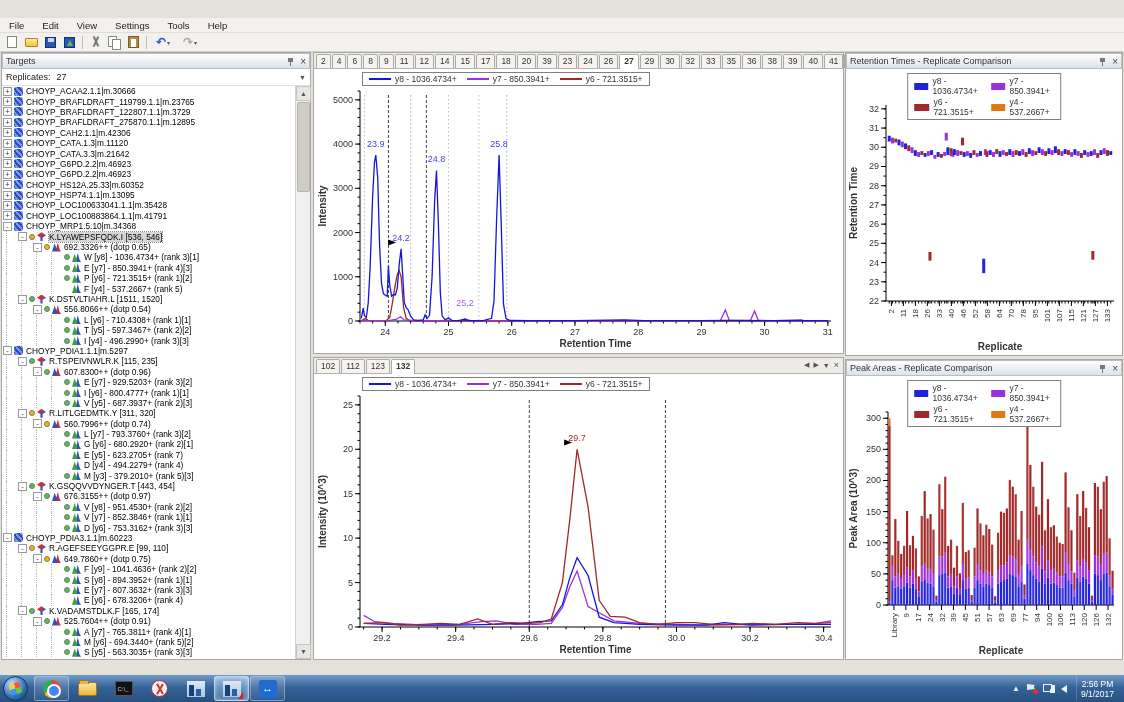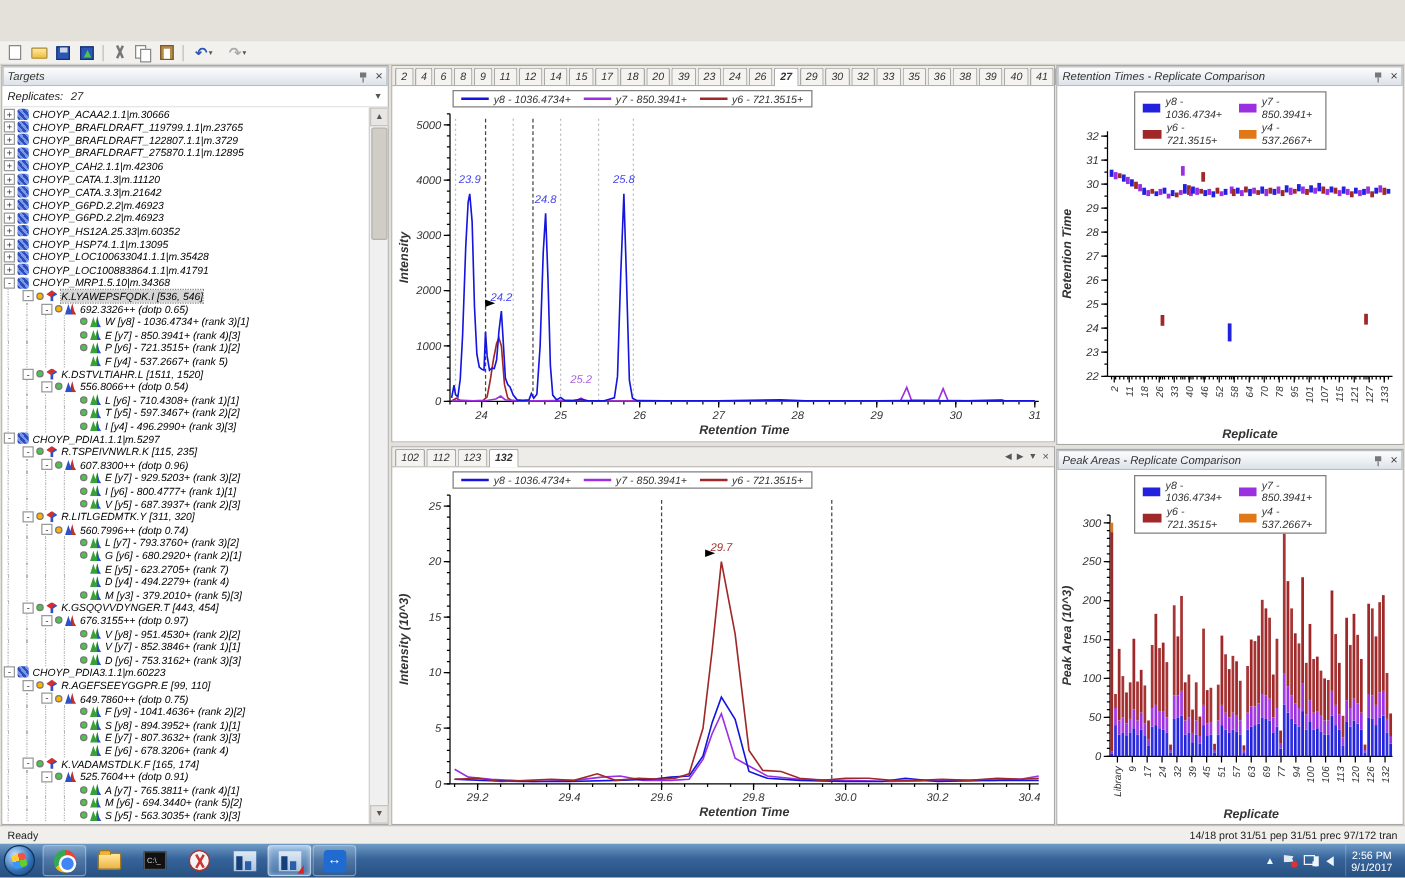--- a/index.html
+++ b/index.html
@@ -42,21 +42,21 @@
   .ic-copy { width:12px; height:12px; position:relative; }
   .ic-copy:before,.ic-copy:after { content:""; position:absolute; width:7px; height:9px; background:#fff; border:1px solid #888; }
   .ic-copy:before { left:0; top:0; } .ic-copy:after { left:4px; top:3px; }
   .ic-paste { width:11px; height:12px; background:#b58a4a; border:1px solid #7a5a28; position:relative; }
   .ic-paste:before { content:""; position:absolute; left:2px; top:2px; width:5px; height:8px; background:#fff; }
   .arrowchar { font-size:12px; line-height:12px; color:#2a56b8; font-weight:bold; }
   .arrowchar.dis { color:#aaa; }
   .dropcaret { font-size:6px; color:#555; margin-left:1px; }
 
   
-  #main { position:absolute; left:0; top:52px; width:1124px; height:608px;font-style:italic; }
+  #main { position:absolute; left:0; top:52px; width:1124px; height:608px; }
   .panel-hdr { height:16px; background:linear-gradient(#fdfdfd,#dde3ea); border:1px solid #b9bec6;
     font-size:9px; color:#333; display:flex; align-items:center; padding:0 3px; }
   .panel-hdr .sp { flex:1; }
   .pin { width:8px; height:9px; position:relative; margin-right:5px; }
   .pin:before { content:""; position:absolute; left:1px; top:1px; width:5px; height:4px; background:#777; }
   .pin:after { content:""; position:absolute; left:3px; top:5px; width:1px; height:4px; background:#777; }
   .xclose { font-size:10px; color:#444; line-height:9px; }
 
   
   #targets-panel { position:absolute; left:1px; top:0; width:310px; height:608px; background:#fff; border:1px solid #a8a8a8; }
@@ -146,20 +146,28 @@
   .tr-spk { width:0; height:0; border-top:4px solid transparent; border-bottom:4px solid transparent; border-right:6px solid #eef4fb; position:relative; margin-right:9px;}
   .tr-spk:before { content:""; position:absolute; left:-9px; top:-4px; width:3px; height:8px; background:#eef4fb; }
   #clock { text-align:center; font-size:8.5px; line-height:10px; color:#fff; padding:0 10px 0 4px; border-left:1px solid #ffffff30; height:25px; display:flex; flex-direction:column; justify-content:center;}
 </style>
 </head>
 <body>
 
 <div id="win">
 
 
+  <div id="menubar">
+      <span class="menu-item">File</span>
+      <span class="menu-item">Edit</span>
+      <span class="menu-item">View</span>
+      <span class="menu-item">Settings</span>
+      <span class="menu-item">Tools</span>
+      <span class="menu-item">Help</span>
+    </div>
 
   <div id="toolbar">
     <span class="tbtn">
         <span class="ic-new"></span>
       </span>
     <span class="tbtn">
         <span class="ic-open"></span>
       </span>
     <span class="tbtn">
         <span class="ic-save"></span>
@@ -1484,25 +1492,20 @@
               <text x="253.1578947368421" y="237" text-anchor="end" fill="#333" font-size="8" transform="rotate(-90 253.1578947368421 237)">126</text>
               <line x1="262.0526315789474" y1="229" x2="262.0526315789474" y2="234" stroke="#000" stroke-width="1"></line>
               <text x="265.0526315789474" y="237" text-anchor="end" fill="#333" font-size="8" transform="rotate(-90 265.0526315789474 237)">132</text>
               <text x="155" y="278" text-anchor="middle" fill="#333" font-size="10" font-weight="bold">Replicate</text>
               <text x="11" y="132.5" text-anchor="middle" fill="#333" font-size="10" font-weight="bold" transform="rotate(-90 11 132.5)">Peak Area (10^3)</text>
             </svg></div>
       </div>
     </div>
   </div>
 
-  <div id="statusbar">
-    <span>Ready</span>
-    <span class="sp"></span>
-    <span>14/18 prot  31/51 pep  31/51 prec  97/172 tran</span>
-  </div>
 
   <div id="taskbar">
     <span id="startorb"></span>
     <span id="taskbar-apps" style="display:flex;">
         <span class="tkbtn running">
           <span class="tk-chrome"></span>
         </span>
         <span class="tkbtn">
           <span class="tk-folder"></span>
         </span>

